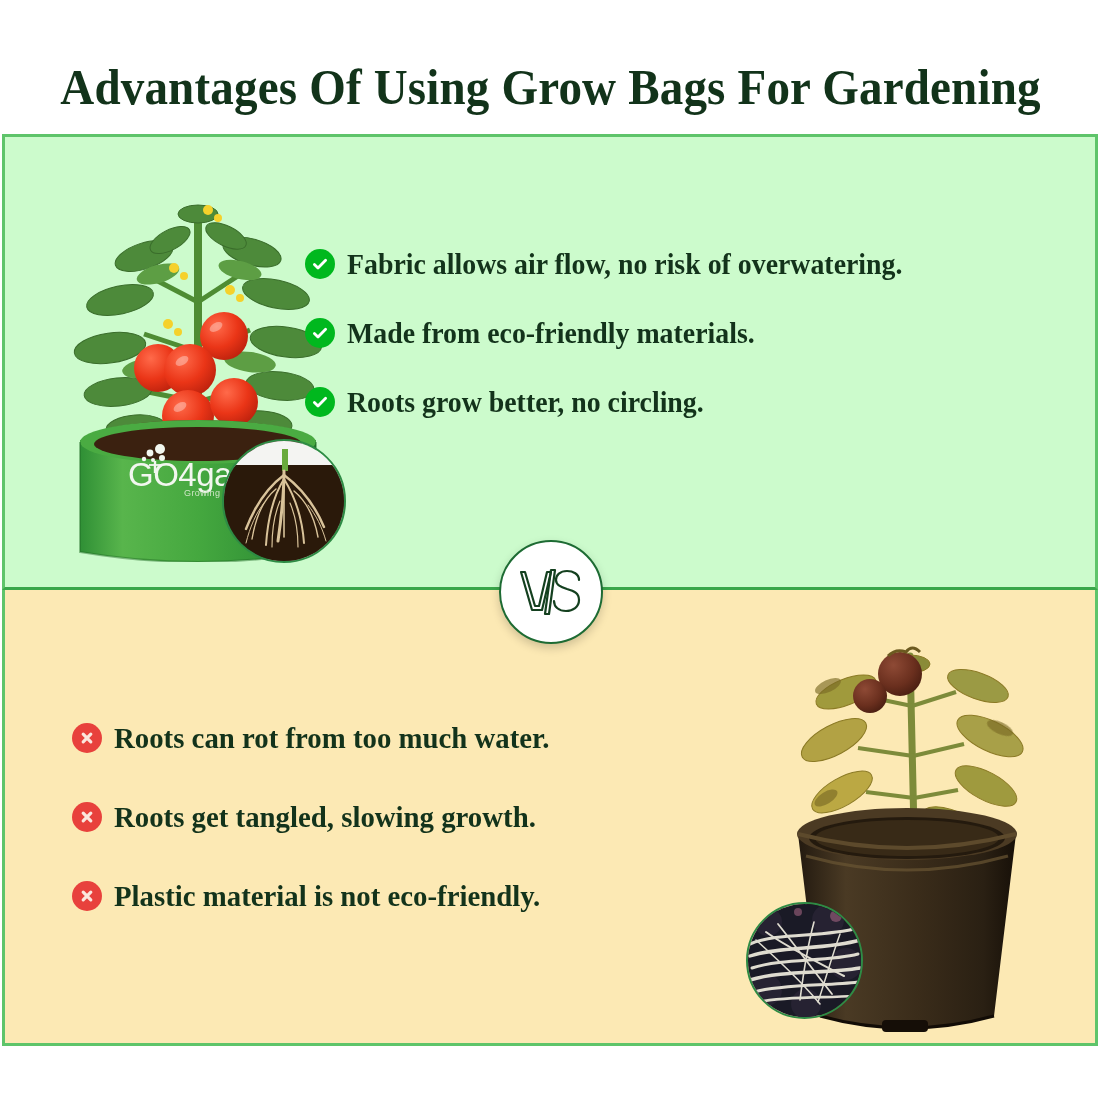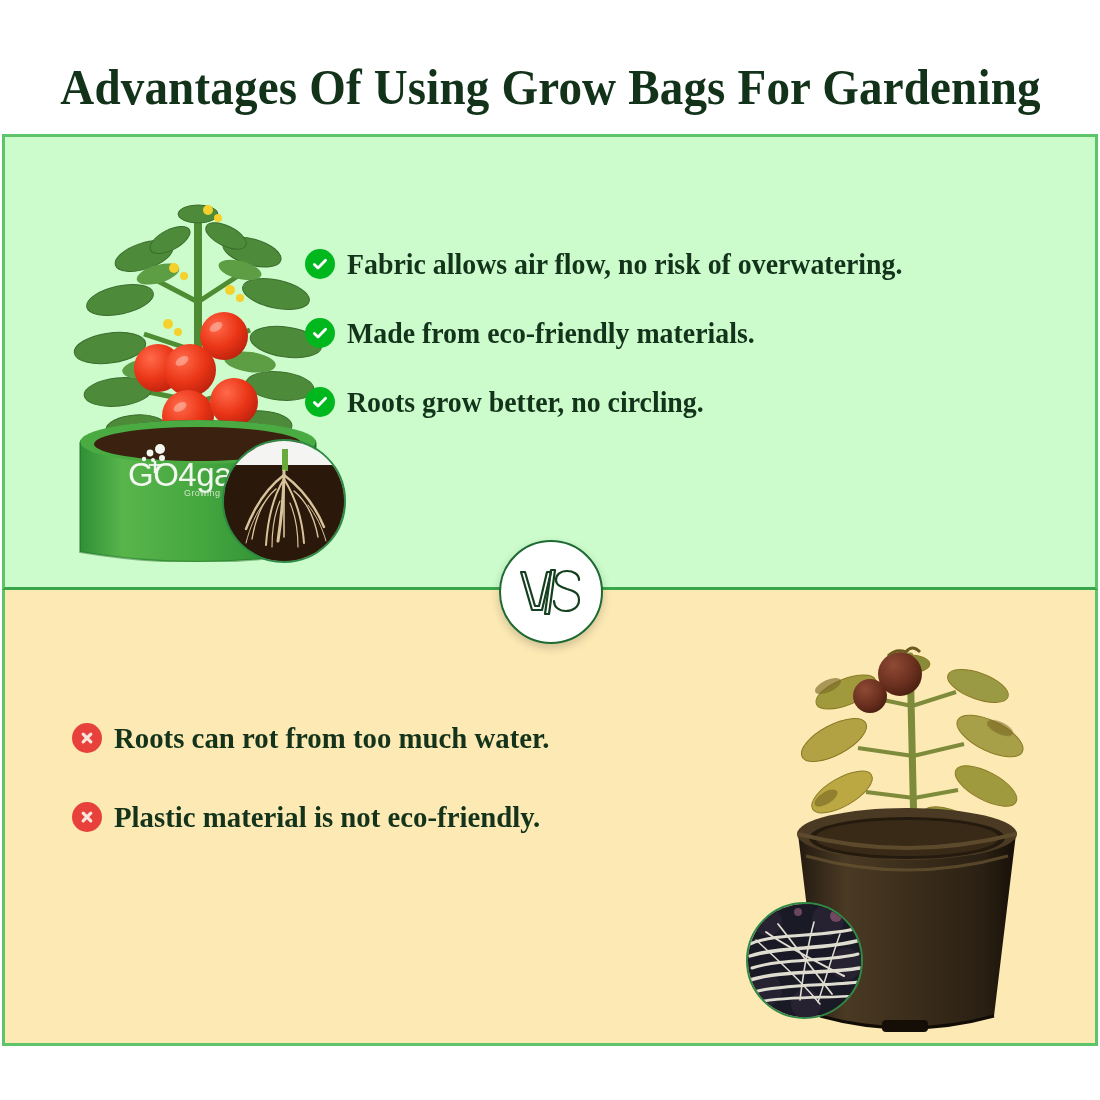--- a/index.html
+++ b/index.html
@@ -463,20 +463,28 @@
           </svg>
       </span>
       <span class="bullet-text">Roots can rot from too much water.</span>
     </div>
     <div class="bullet-row">
       <span class="mark mark-cross">
         <svg width="16" height="16" viewBox="0 0 16 16">
             <path d="M4.2 4.2 L11.8 11.8 M11.8 4.2 L4.2 11.8" stroke="#fbe6dd" stroke-width="3.2" stroke-linecap="round"></path>
           </svg>
       </span>
+      <span class="bullet-text">Roots get tangled, slowing growth.</span>
+    </div>
+    <div class="bullet-row">
+      <span class="mark mark-cross">
+        <svg width="16" height="16" viewBox="0 0 16 16">
+            <path d="M4.2 4.2 L11.8 11.8 M11.8 4.2 L4.2 11.8" stroke="#fbe6dd" stroke-width="3.2" stroke-linecap="round"></path>
+          </svg>
+      </span>
       <span class="bullet-text">Plastic material is not eco-friendly.</span>
     </div>
   </div>
 
   <div class="vs-badge">
     <svg width="72" height="56" viewBox="0 0 72 56">
       <g fill="none" stroke="#14401f" stroke-width="2.2" stroke-linejoin="round" stroke-linecap="round">
         <path d="M6 8 L10 8 L20 42 L24 42 L32 8 L36 8 L27 46 L17 46 Z"></path>
         <path d="M40 6 L34 50 L30 50 L36 6 Z"></path>
         <path d="M64 16 C64 10 58 7 52 7 C45 7 41 11 41 16 C41 21 46 23 52 25 C59 27 64 29 64 36 C64 43 58 47 51 47 C44 47 39 43 39 37"></path>

